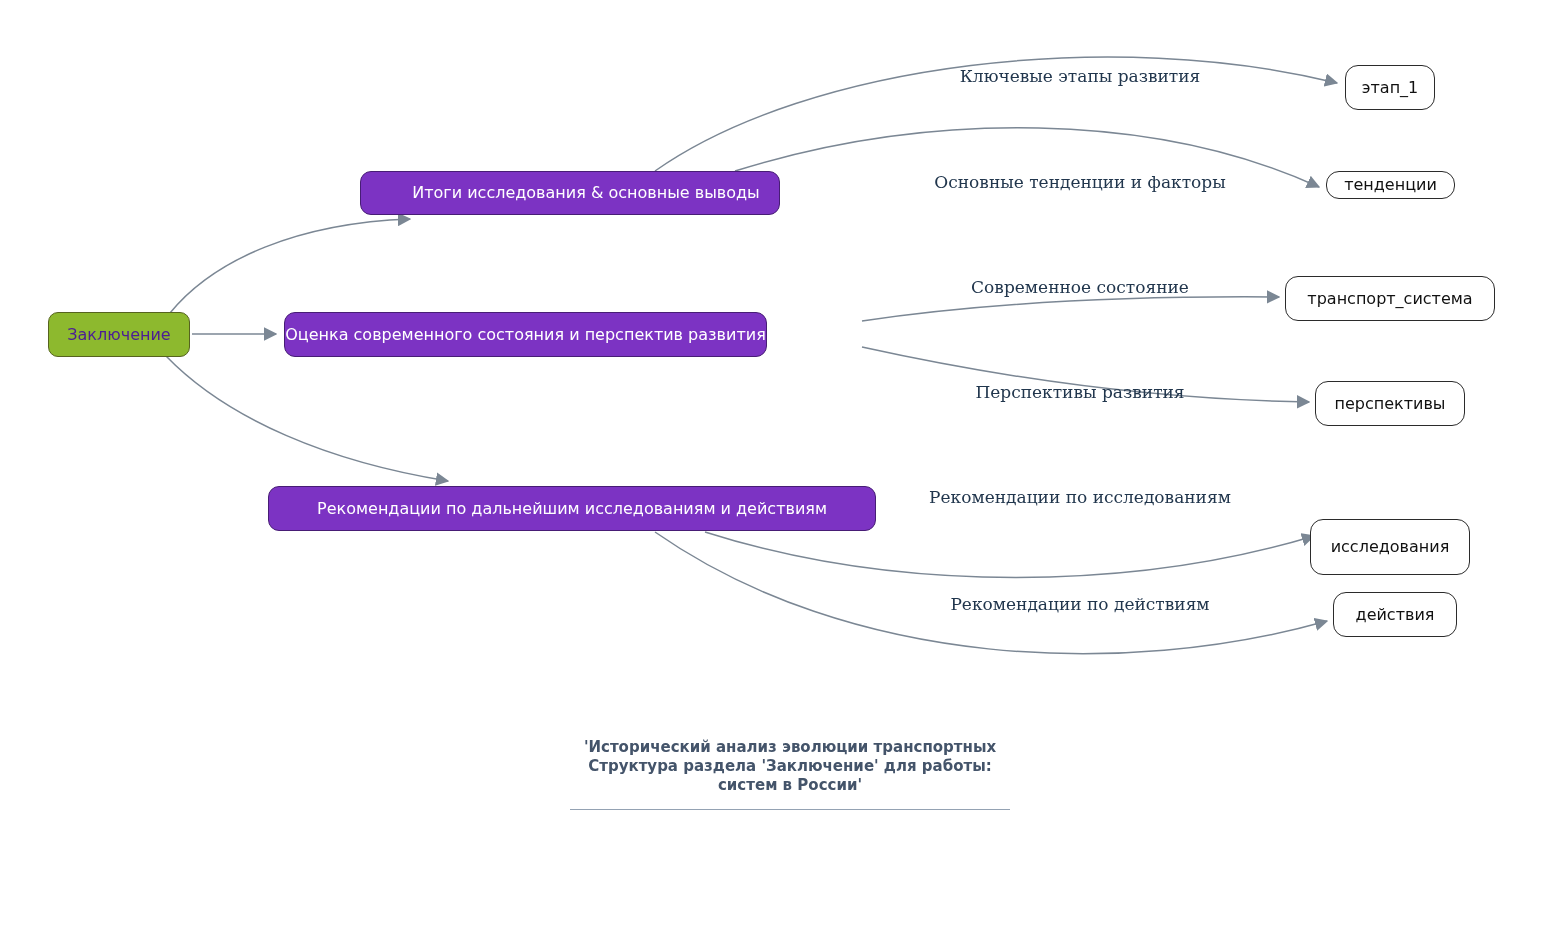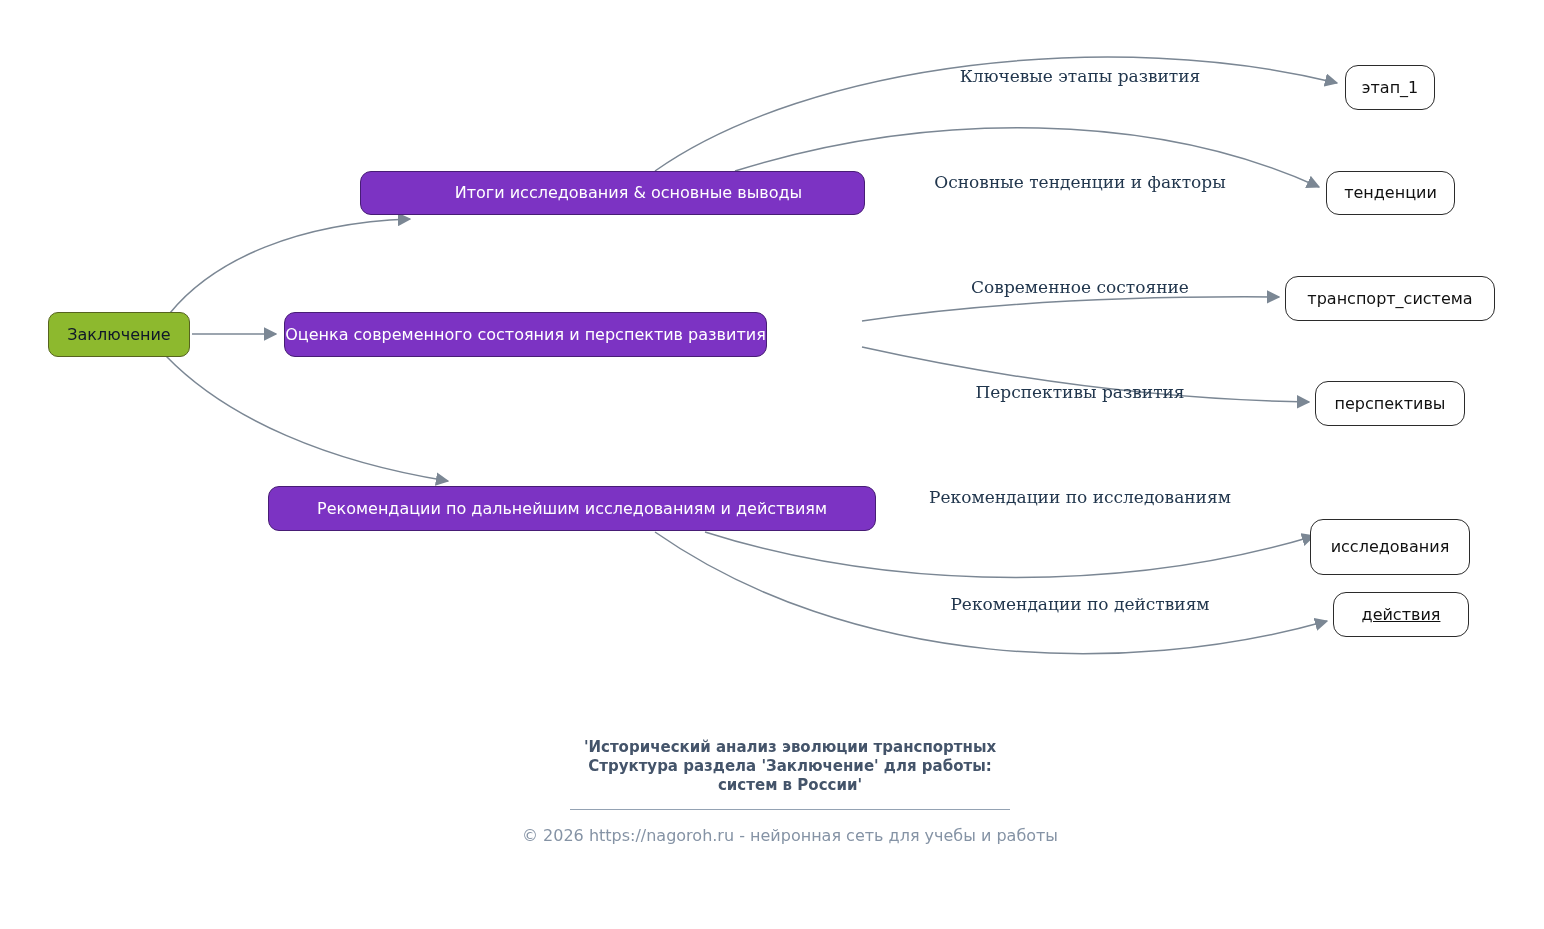--- a/index.html
+++ b/index.html
@@ -29,43 +29,43 @@
     font-size: 16px;
     line-height: 1.1;
     z-index: 2;
     white-space: nowrap;
   }
   .node-root {
     left: 48px; top: 312px; width: 142px; height: 45px;
     background: #8db92e;
     border: 1.5px solid #56631f;
     border-radius: 10px;
-    color: #0f172a;
+    color: #4c1d95;
   }
   .node-branch {
     background: #7c33c3;
     border: 1.5px solid #471d75;
     border-radius: 11px;
     color: #ffffff;
   }
-  .branch-1 { left: 360px; top: 171px; width: 505px; height: 44px; padding-left: 32px; }
+  .branch-1 { left: 360px; top: 171px; width: 420px; height: 44px; padding-left: 32px; }
   .branch-2 { left: 284px; top: 312px; width: 483px; height: 45px; }
   .branch-3 { left: 268px; top: 486px; width: 608px; height: 45px; align-items: center; }
   .node-leaf {
     background: #ffffff;
     border: 1.5px solid #2b2b2b;
     border-radius: 13px;
     color: #111111;
   }
   .leaf-1 { left: 1345px; top: 65px;  width: 90px;  height: 45px; }
-  .leaf-2 { left: 1326px; top: 171px; width: 129px; height: 44px; }
+  .leaf-2 { left: 1326px; top: 171px; width: 129px; height: 28px; }
   .leaf-3 { left: 1285px; top: 276px; width: 210px; height: 45px; }
   .leaf-4 { left: 1315px; top: 381px; width: 150px; height: 45px; }
   .leaf-5 { left: 1310px; top: 486px; width: 160px; height: 56px; margin-top: 33px; }
-  .leaf-6 { left: 1333px; top: 592px; width: 136px; height: 45px; text-decoration: underline; }
+  .leaf-6 { left: 1333px; top: 592px; width: 124px; height: 45px; }
   .edge-label {
     position: absolute;
     left: 1080px;
     transform: translateX(-50%);
     font-family: "DejaVu Serif", "Liberation Serif", serif;
     font-size: 17px;
     color: #21364d;
     white-space: nowrap;
     z-index: 2;
     background: transparent;
@@ -163,14 +163,13 @@
 <div class="edge-label el-5">Рекомендации по исследованиям</div>
 <div class="edge-label el-6">Рекомендации по действиям</div>
 
 <div class="footer">
   <div class="footer-title">
     <div>'Исторический анализ эволюции транспортных</div>
     <div>Структура раздела 'Заключение' для работы:</div>
     <div>систем в России'</div>
   </div>
   <hr class="footer-divider">
-  <div class="footer-copyright">© 2026 https://nagoroh.ru - нейронная сеть для учебы и работы</div>
 </div>
 
 </body></html>

